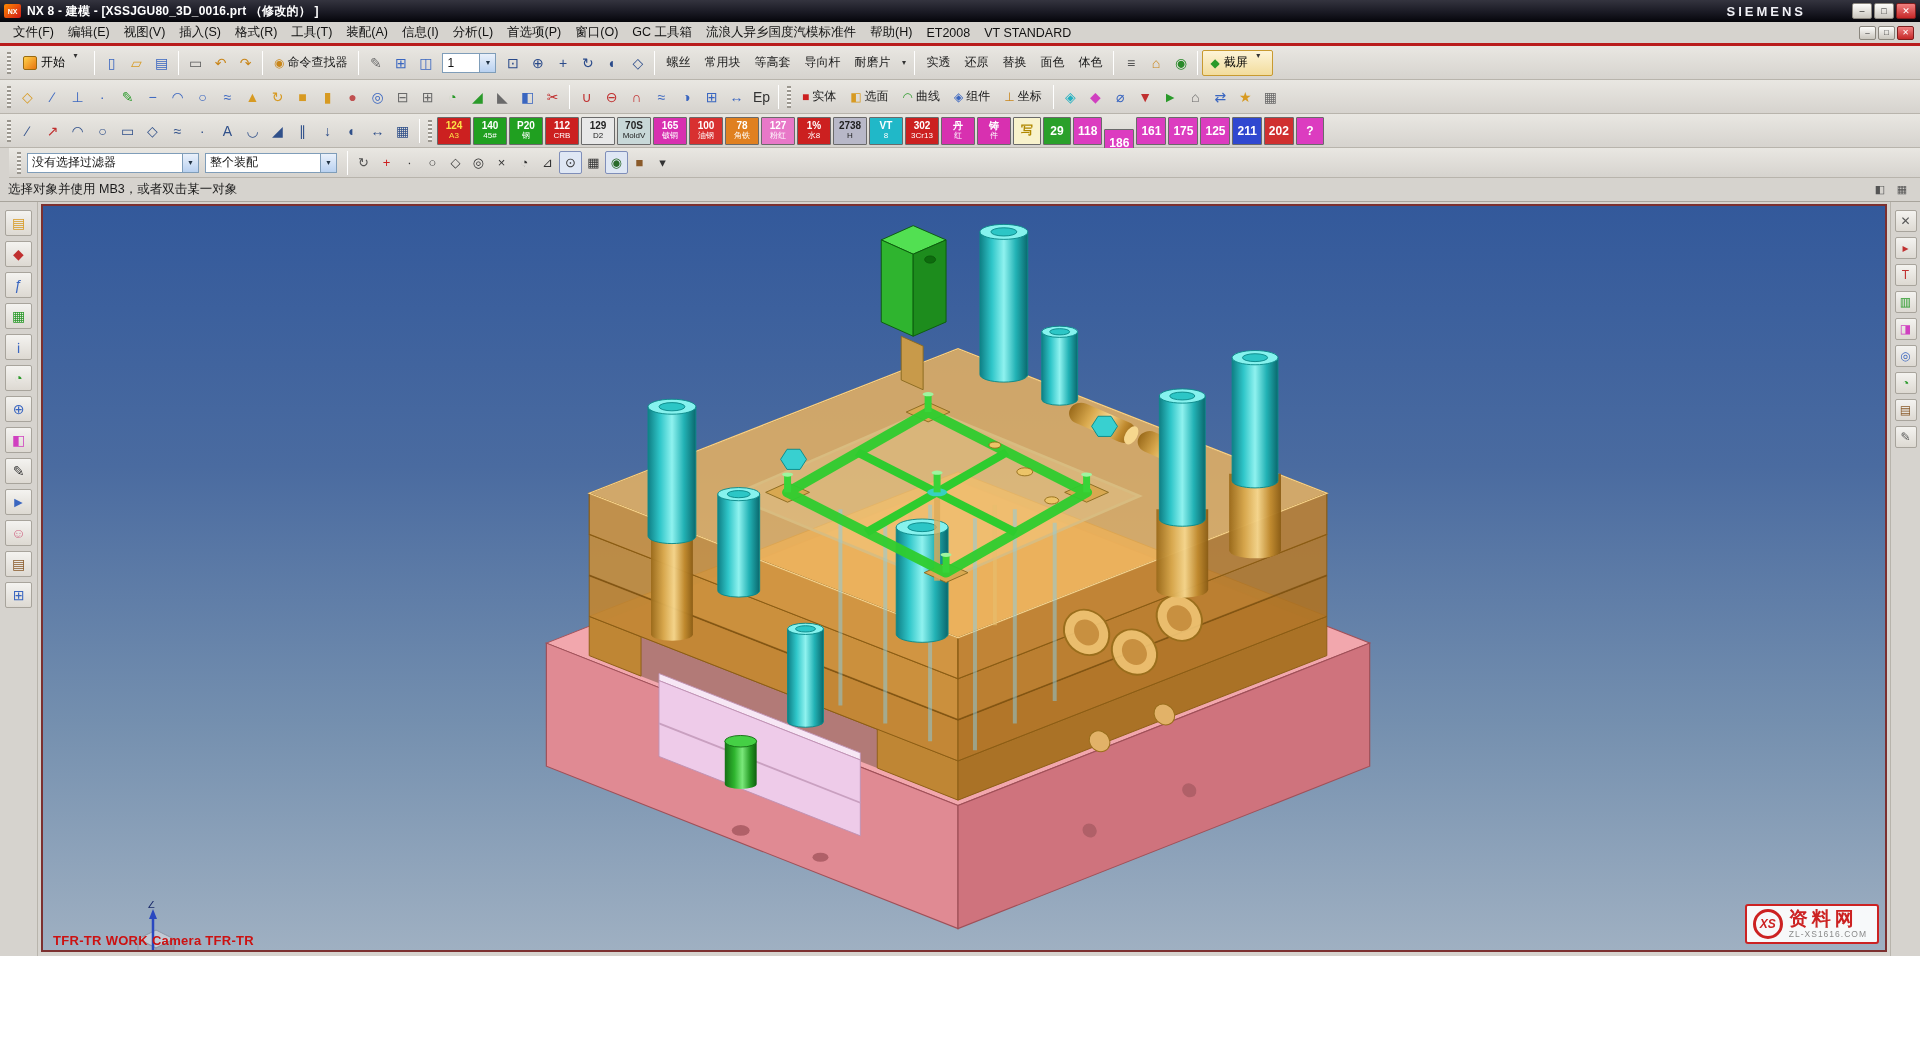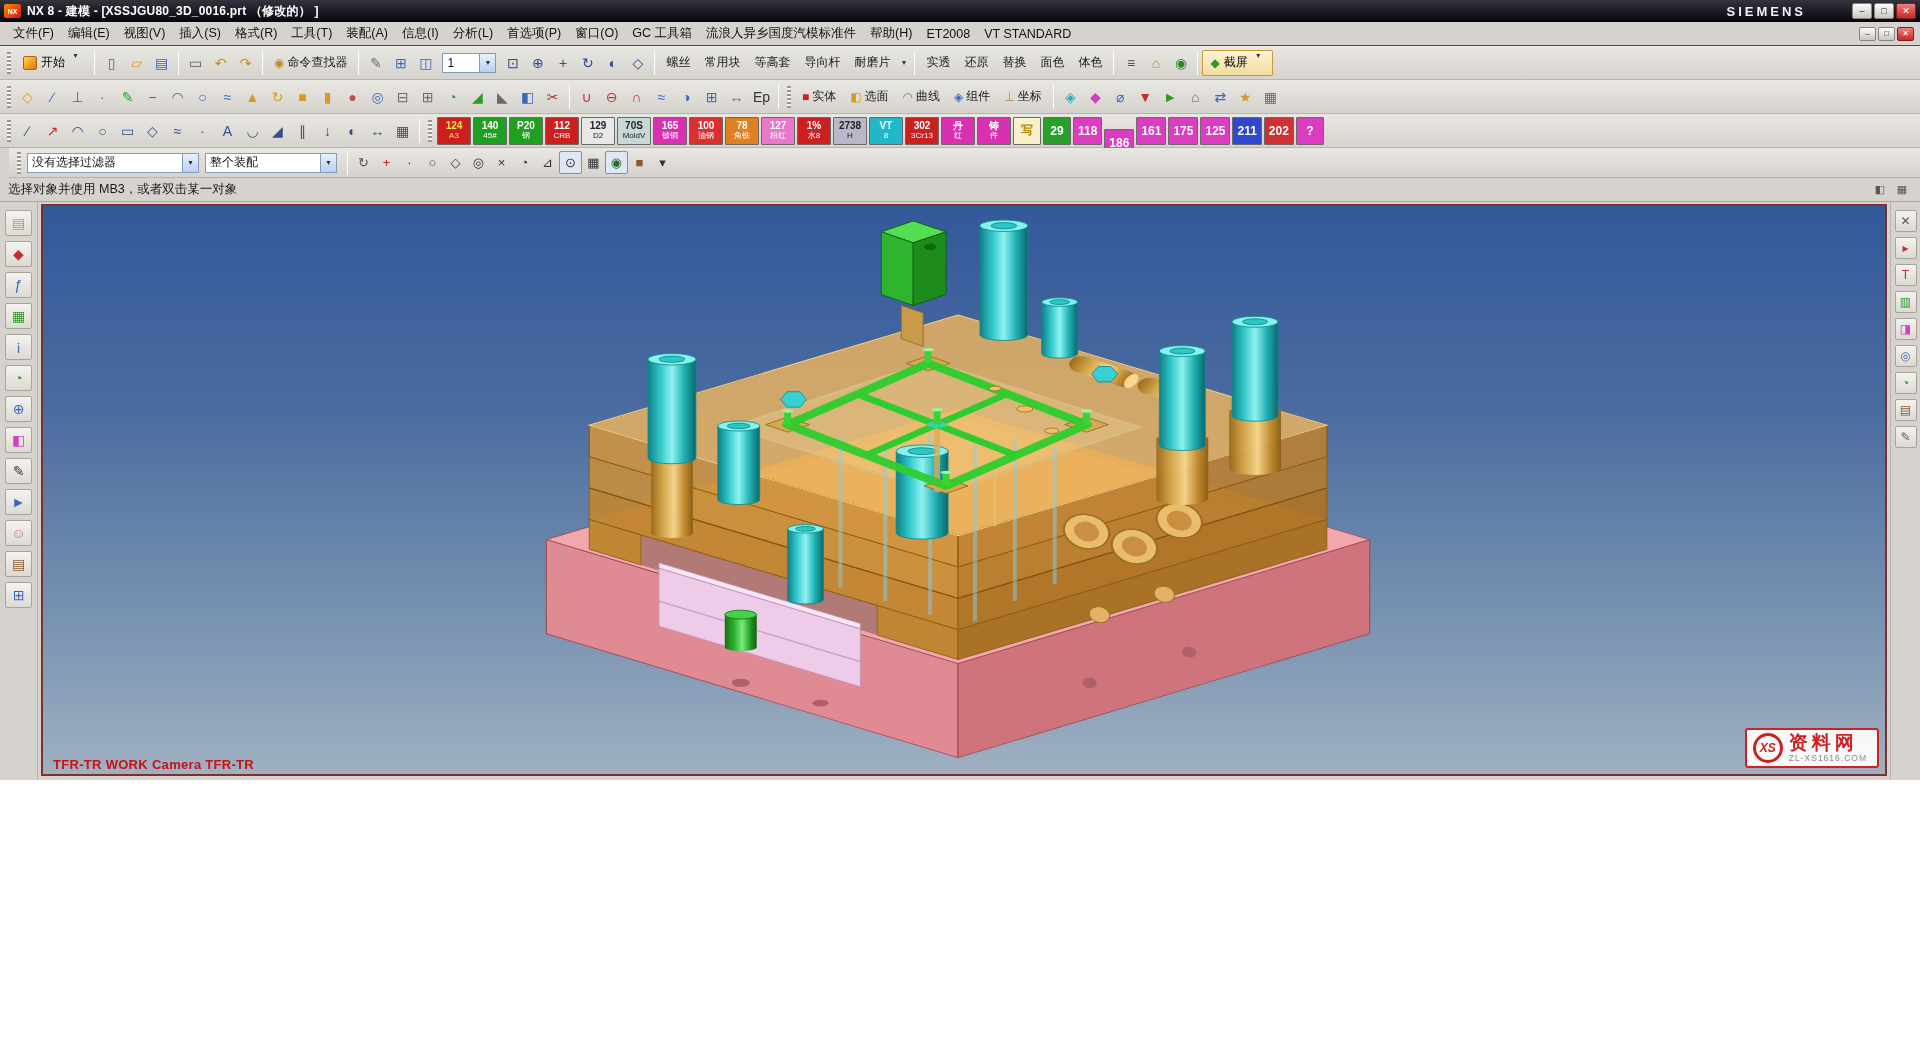--- a/index.html
+++ b/index.html
@@ -1,34 +1,34 @@
 <!DOCTYPE html>
 <html><head>
 <meta charset="utf-8">
 <style>
   * { box-sizing: border-box; margin: 0; padding: 0; }
   html,body { width:1920px; height:1040px; overflow:hidden; }
   body { font-family:"Liberation Sans","DejaVu Sans",sans-serif; font-size:12px; }
-  #app { position:relative; width:1920px; height:780px; background:#d6d3ce; display:flex; flex-direction:column; }
+  #app { position:relative; width:1920px; height:956px; background:#d6d3ce; display:flex; flex-direction:column; }
 
   
   .titlebar { height:22px; display:flex; align-items:center; gap:6px; padding:0 4px;
     background:linear-gradient(180deg,#34343f 0%,#1a1a24 55%,#05050a 100%); color:#fff; }
   .app-icon { width:17px; height:14px; border-radius:2px; background:linear-gradient(135deg,#ff8a00,#d01818);
     color:#fff; font-size:7px; font-weight:bold; display:flex; align-items:center; justify-content:center; }
   .title-text { font-size:12px; font-weight:bold; letter-spacing:.2px; }
   .brand { margin-left:auto; font-size:13px; font-weight:bold; letter-spacing:3px; color:#f0f0f5; padding-right:40px; }
   .win-controls { display:flex; gap:2px; }
   .win-btn { width:20px; height:16px; font-size:9px; line-height:1; color:#222;
     background:linear-gradient(#fdfdfb,#cac6be); border:1px solid #8a867e; border-radius:2px; cursor:pointer; }
   .win-btn.close { background:linear-gradient(#f08080,#c62828); color:#fff; border-color:#7e1d1d; }
 
   
   .menubar { height:24px; display:flex; align-items:center; padding:0 2px 0 6px;
-    background:#d6d3ce; border-bottom:1px solid #b91c1c; }
+    background:#d6d3ce; border-bottom:3px solid #b91c1c; }
   .menu-items { display:flex; align-items:center; }
   .menu-item { padding:3px 7px; font-size:12.5px; background:transparent; border:none; color:#111; cursor:pointer; white-space:nowrap; }
   .doc-controls { margin-left:auto; display:flex; gap:2px; padding-right:4px; }
   .doc-controls .win-btn { width:17px; height:14px; font-size:8px; }
 
   
   .tb-row { height:34px; display:flex; align-items:center; padding:0 3px;
     background:linear-gradient(#e9e7e2,#d6d3ce); border-bottom:1px solid #b8b4ac; }
   .grip { width:4px; height:22px; margin:0 4px;
     background:repeating-linear-gradient(180deg,#9a968e 0 2px,#f4f2ee 2px 4px); cursor:grab; }

